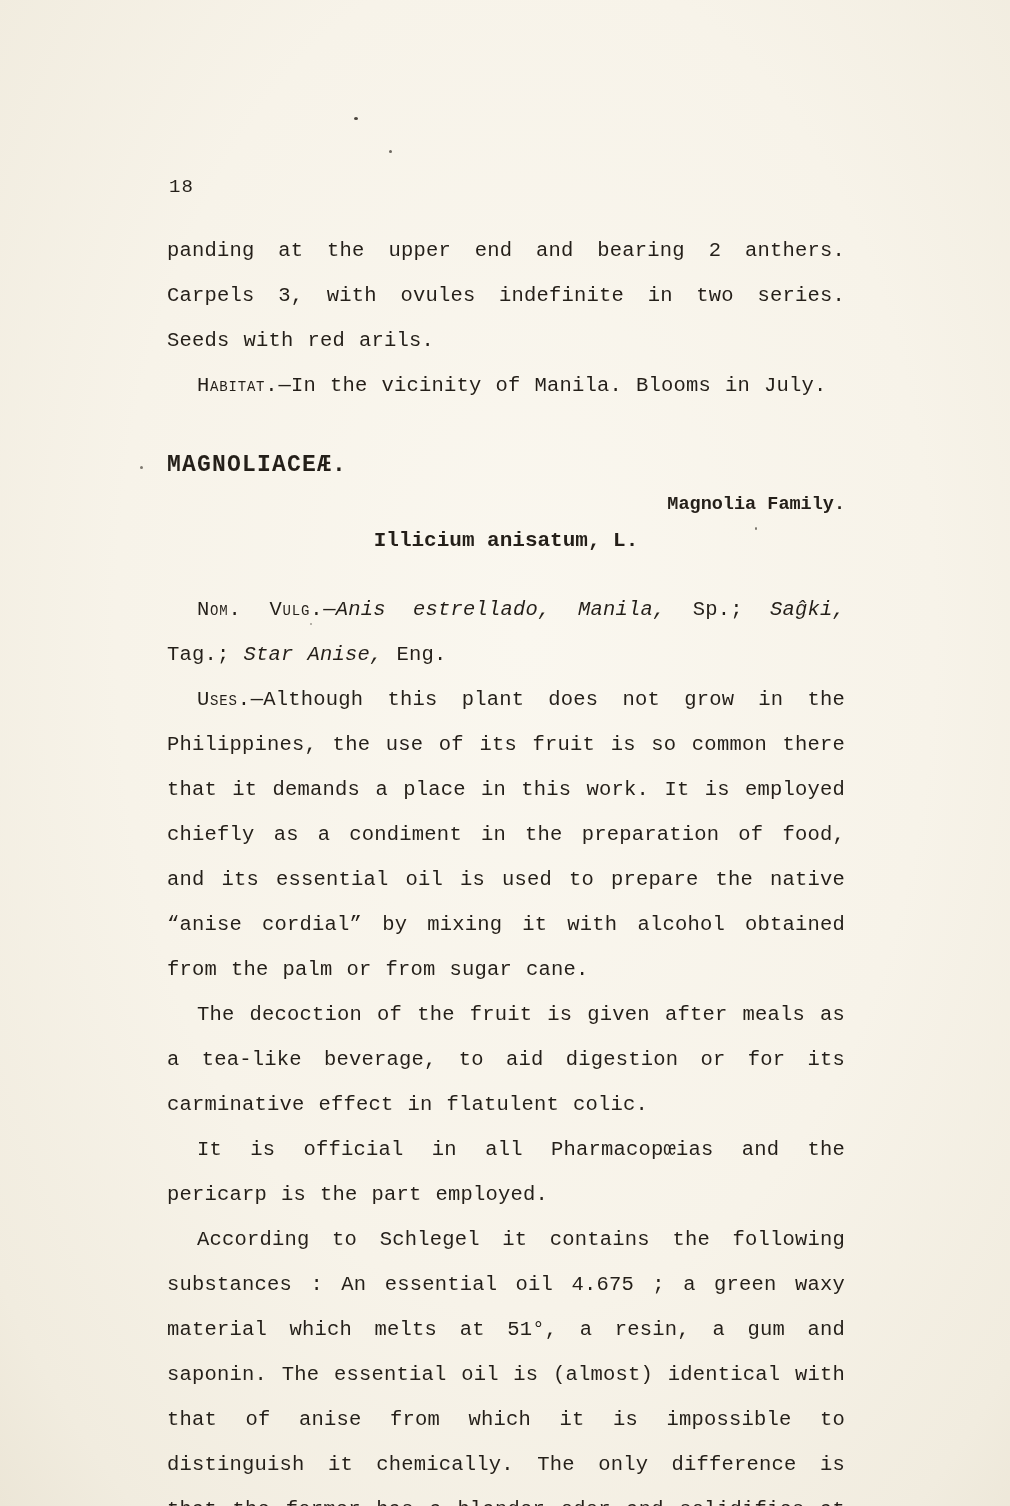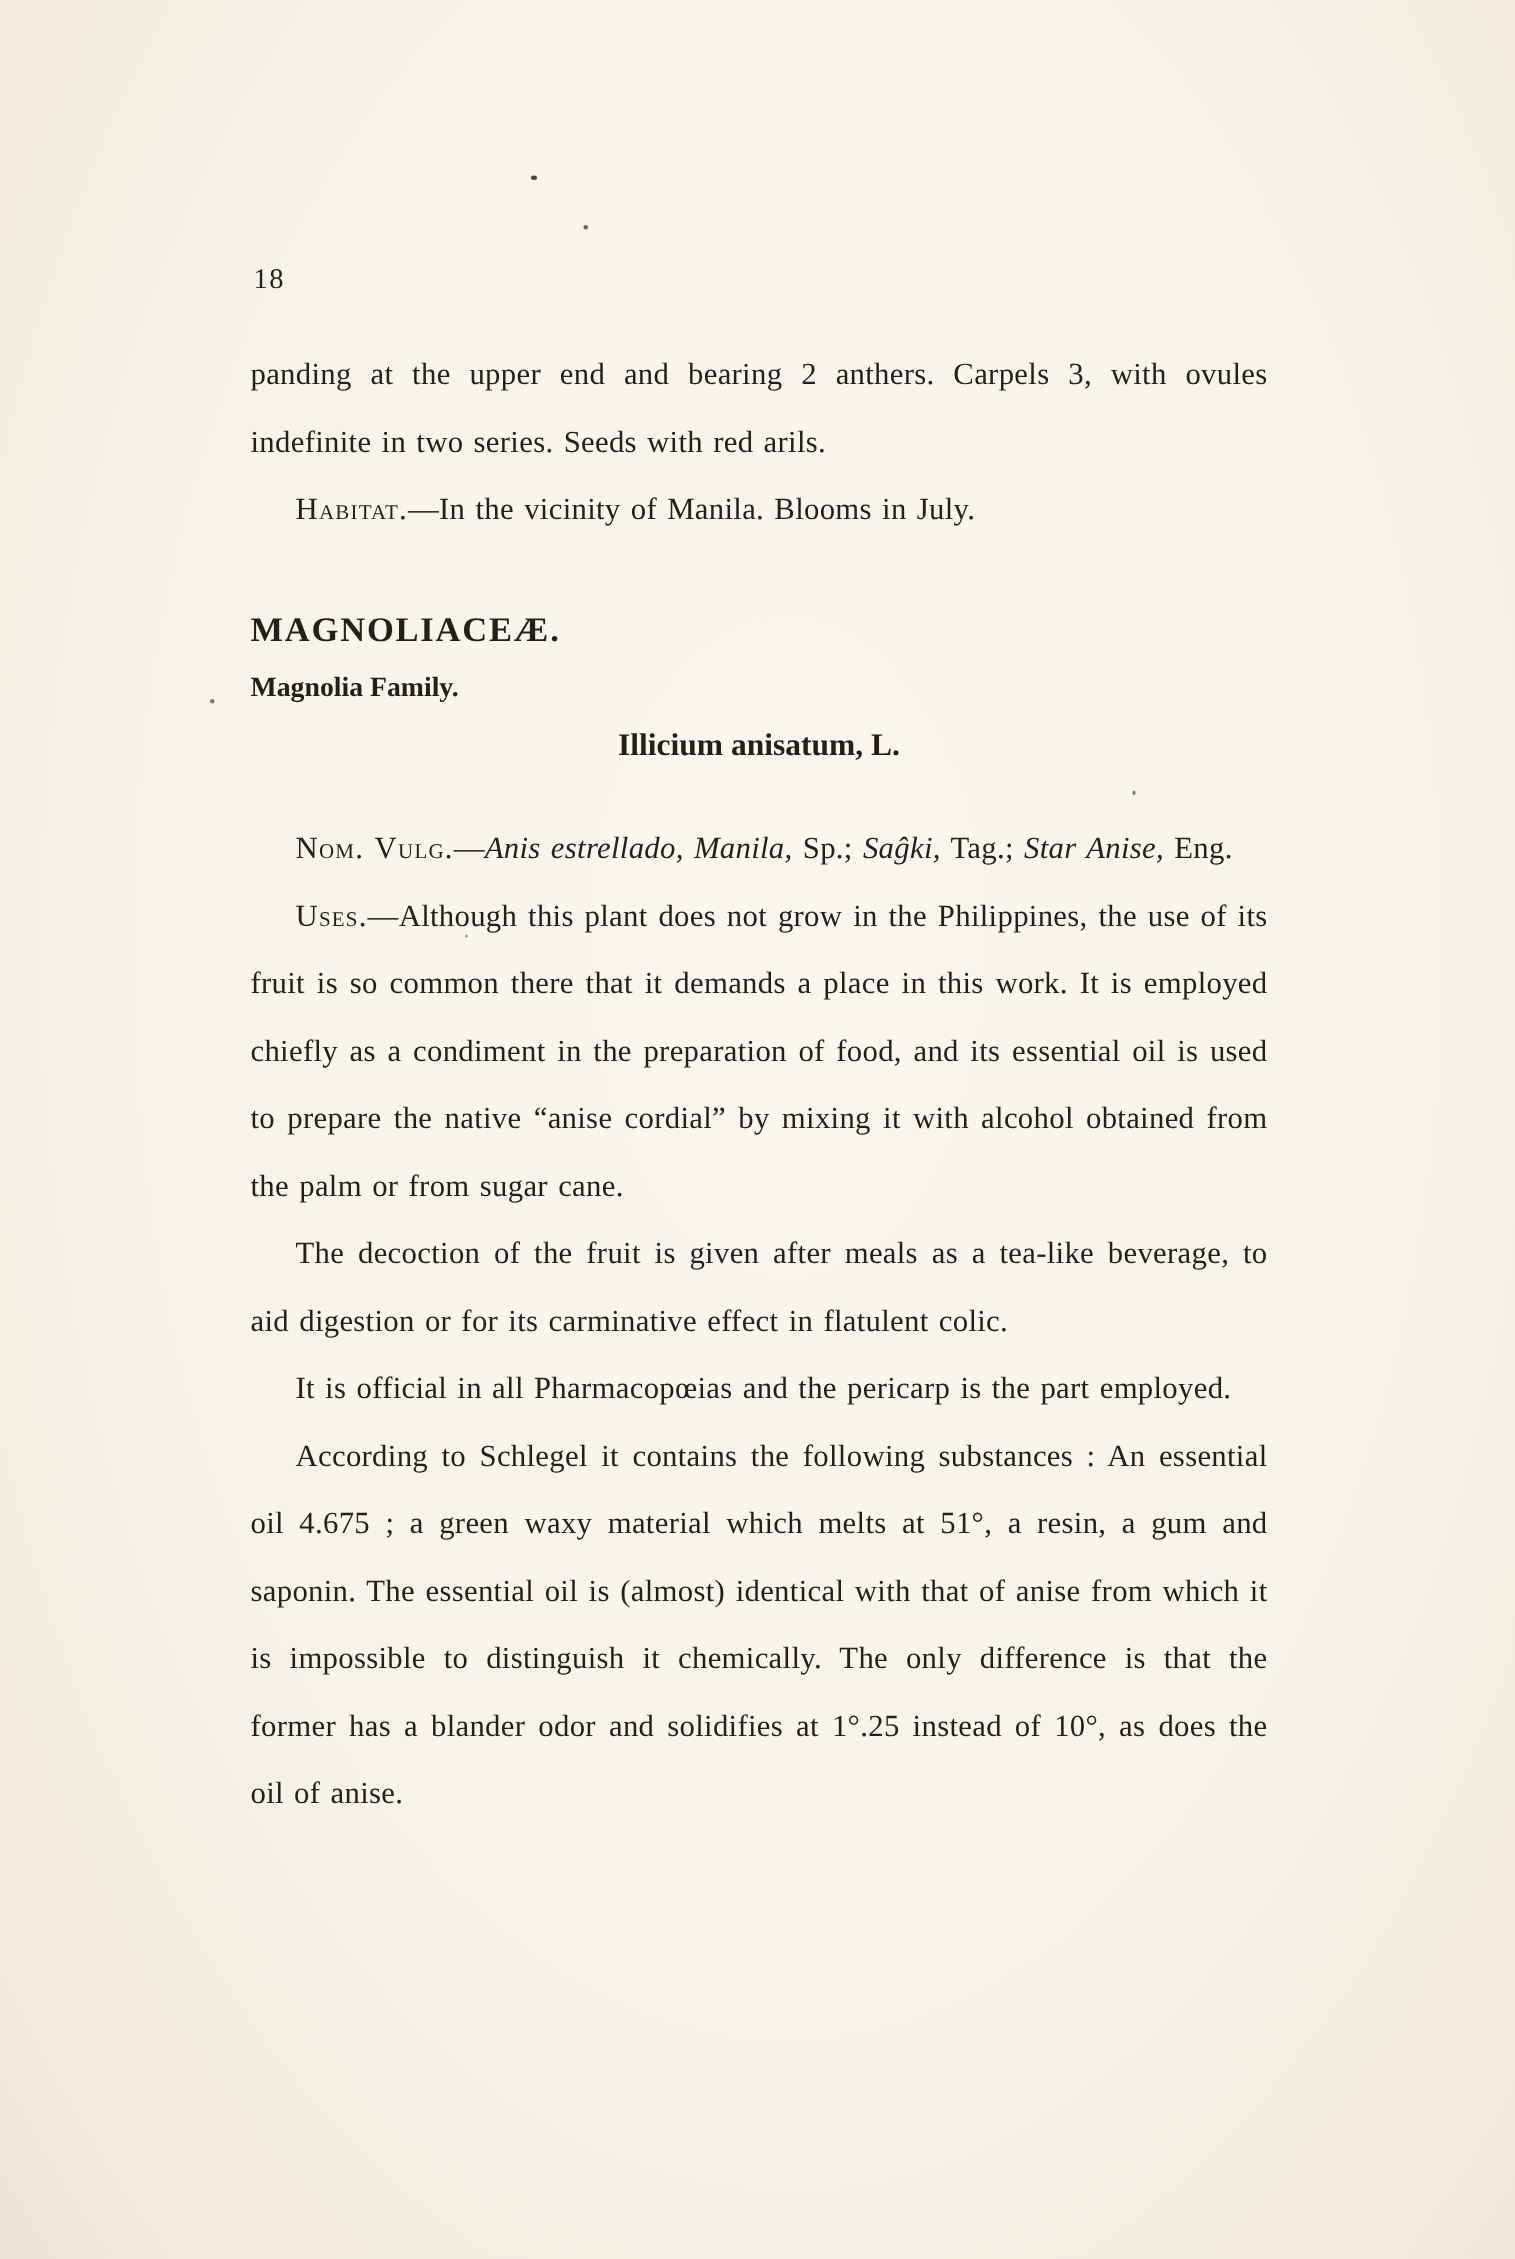--- a/index.html
+++ b/index.html
@@ -2,21 +2,21 @@
 <html><head>
 <meta charset="utf-8">
 <style>
   html,body { margin:0; padding:0; background:#d8d4cc; }
   .page {
     position:relative;
     width:1010px; height:1506px;
     margin:0 auto;
     background:
       radial-gradient(ellipse at 52% 42%, #faf7ef 0%, #f7f3e9 55%, #f1ecdf 88%, #ece6d7 100%);
-    font-family:Liberation Serif, serif;
+    font-family:Liberation Mono, monospace;
     color:#241f19;
     overflow:hidden;
   }
   .text-column {
     position:absolute;
     left:167px; top:176px;
     width:678px;
   }
   .page-header {
     position:relative;
@@ -50,21 +50,21 @@
   .seg-italic { font-style:italic; }
   .heading-family {
     margin:44px 0 16px 0;
     text-align:left;
     font-size:23px;
     font-weight:700;
     letter-spacing:1.2px;
   }
   .heading-family-common {
     margin:0 0 14px 0;
-    text-align:left;
+    text-align:right;
     font-size:18.5px;
     font-weight:700;
   }
   .heading-species {
     margin:0 0 35px 0;
     text-align:center;
     font-size:21px;
     font-weight:700;
   }
   .speck {

